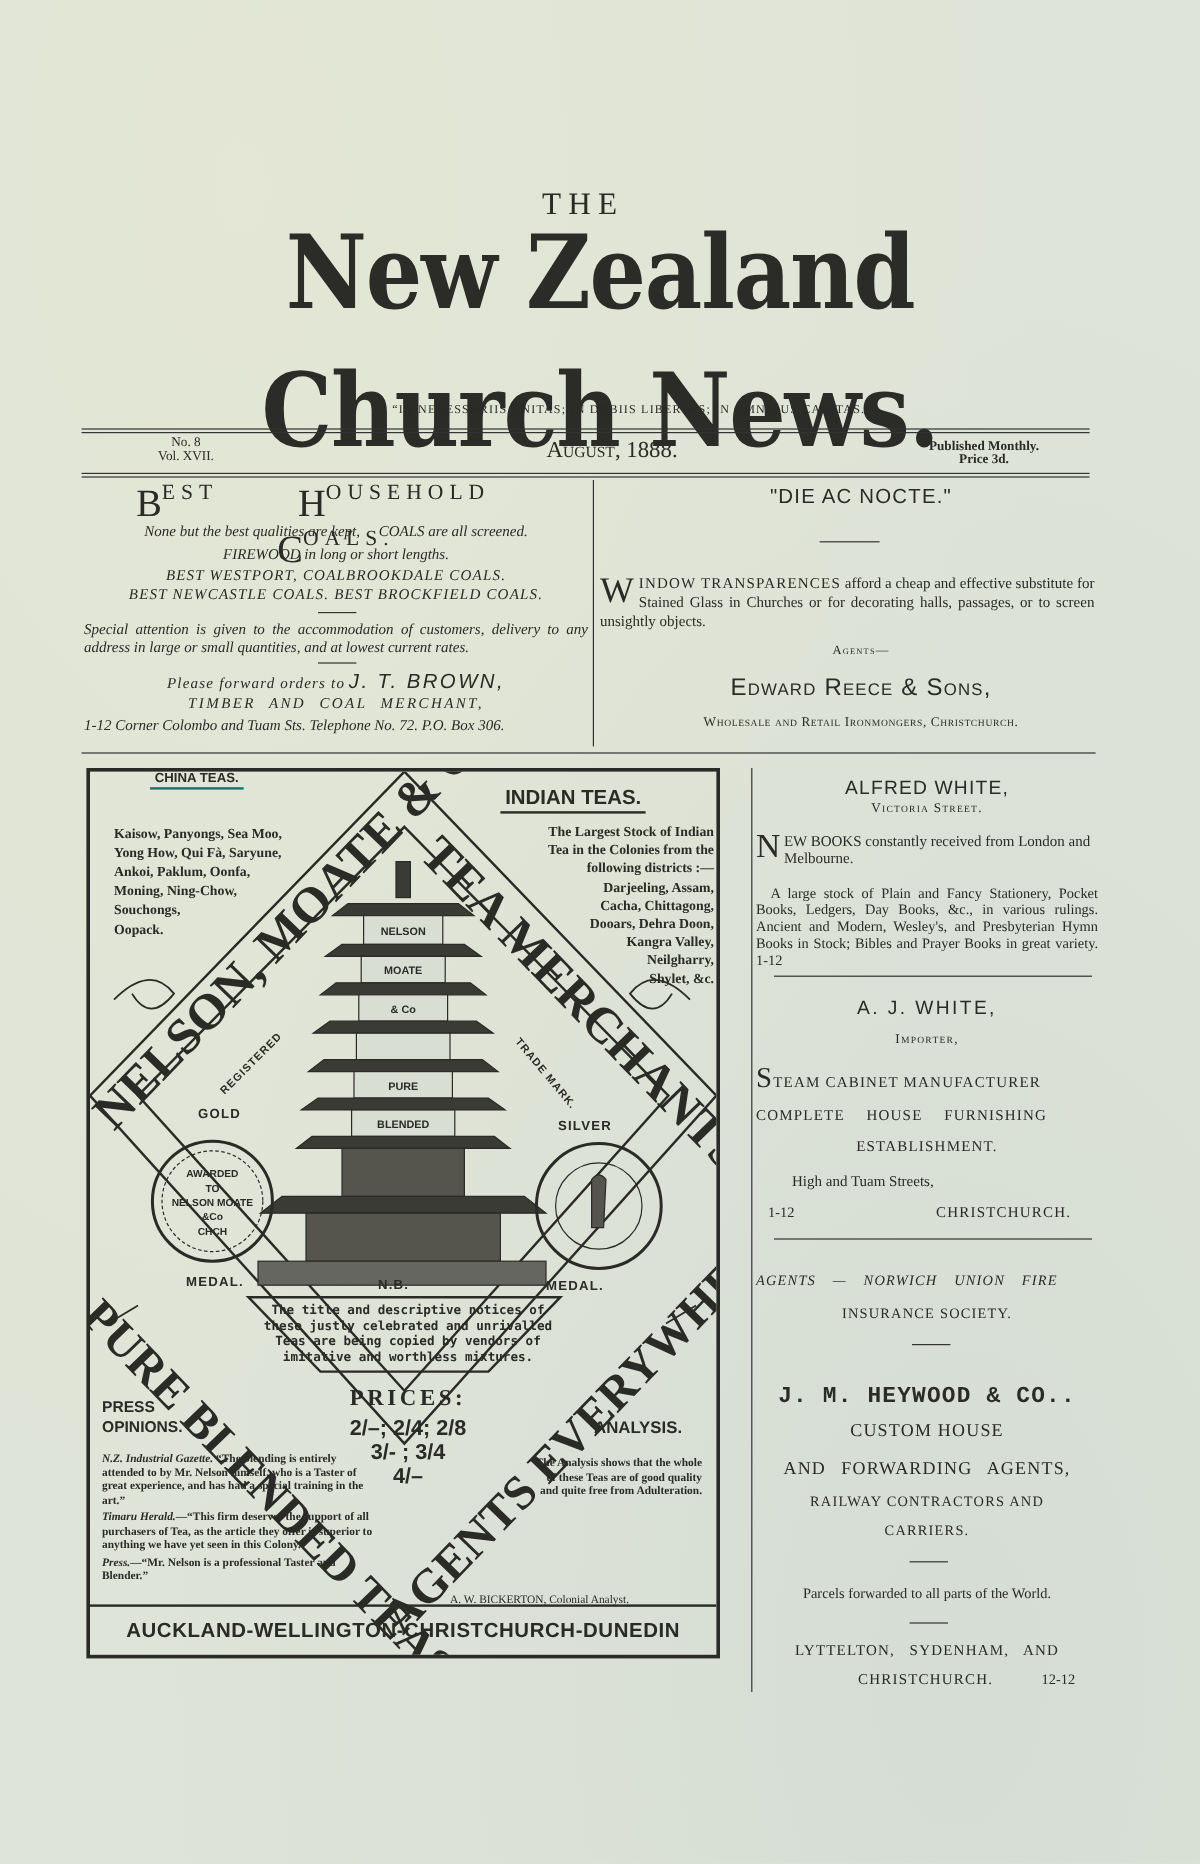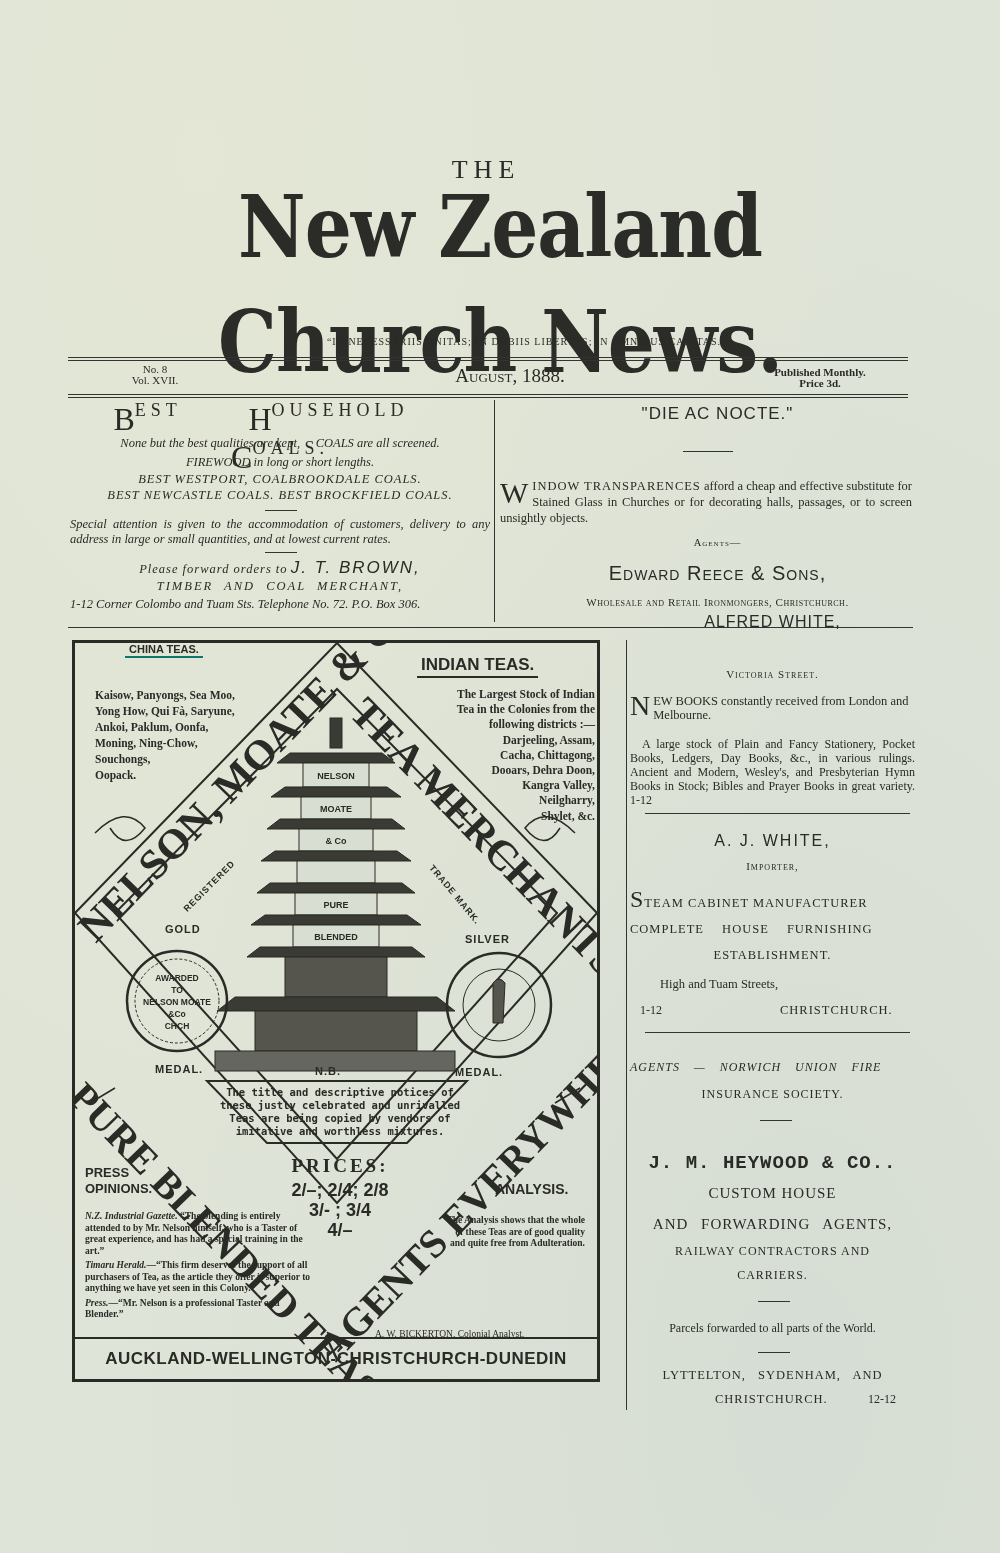--- a/index.html
+++ b/index.html
@@ -70,21 +70,21 @@
   #bickerton { top:686px; left:300px; width:210px; font-size:9.5px; font-weight:normal; text-align:left; }
   #tea-footer {
     position:absolute; left:0; bottom:0; width:100%; height:40px; border-top:2px solid #2a2a26;
     font-family:"Liberation Sans",sans-serif; font-weight:bold; font-size:17px; line-height:40px;
     text-align:center; letter-spacing:0.5px; transform-origin:center; 
   }
   .diag { position:absolute; font-family:"Liberation Serif",serif; font-weight:bold; white-space:nowrap; color:#2a2a26; transform-origin:left bottom; }
 
   
   .rc { left:630px; width:285px; }
-  #alfred-name { top:613px; font-size:16px; letter-spacing:1px; }
+  #alfred-name { top:649px; font-size:16px; letter-spacing:1px; }
   #alfred-street { top:668px; font-size:11px; letter-spacing:1px; }
   #alfred-books { top:694px; font-size:12.5px; line-height:14px; }
   #alfred-books .drop { font-size:28px; float:left; line-height:24px; margin-right:3px; }
   #alfred-stock { top:737px; font-size:12px; line-height:14px; text-align:justify; text-indent:12px; }
   #aj-name { top:832px; font-size:16px; letter-spacing:2px; }
   #aj-imp { top:860px; font-size:11px; letter-spacing:1px; }
   #aj-steam { top:886px; font-size:12.5px; letter-spacing:1px; }
   #aj-steam .drop { font-size:24px; }
   #aj-complete { top:922px; font-size:12.5px; letter-spacing:1px; word-spacing:14px; }
   #aj-estab { top:948px; font-size:12.5px; letter-spacing:1px; }

